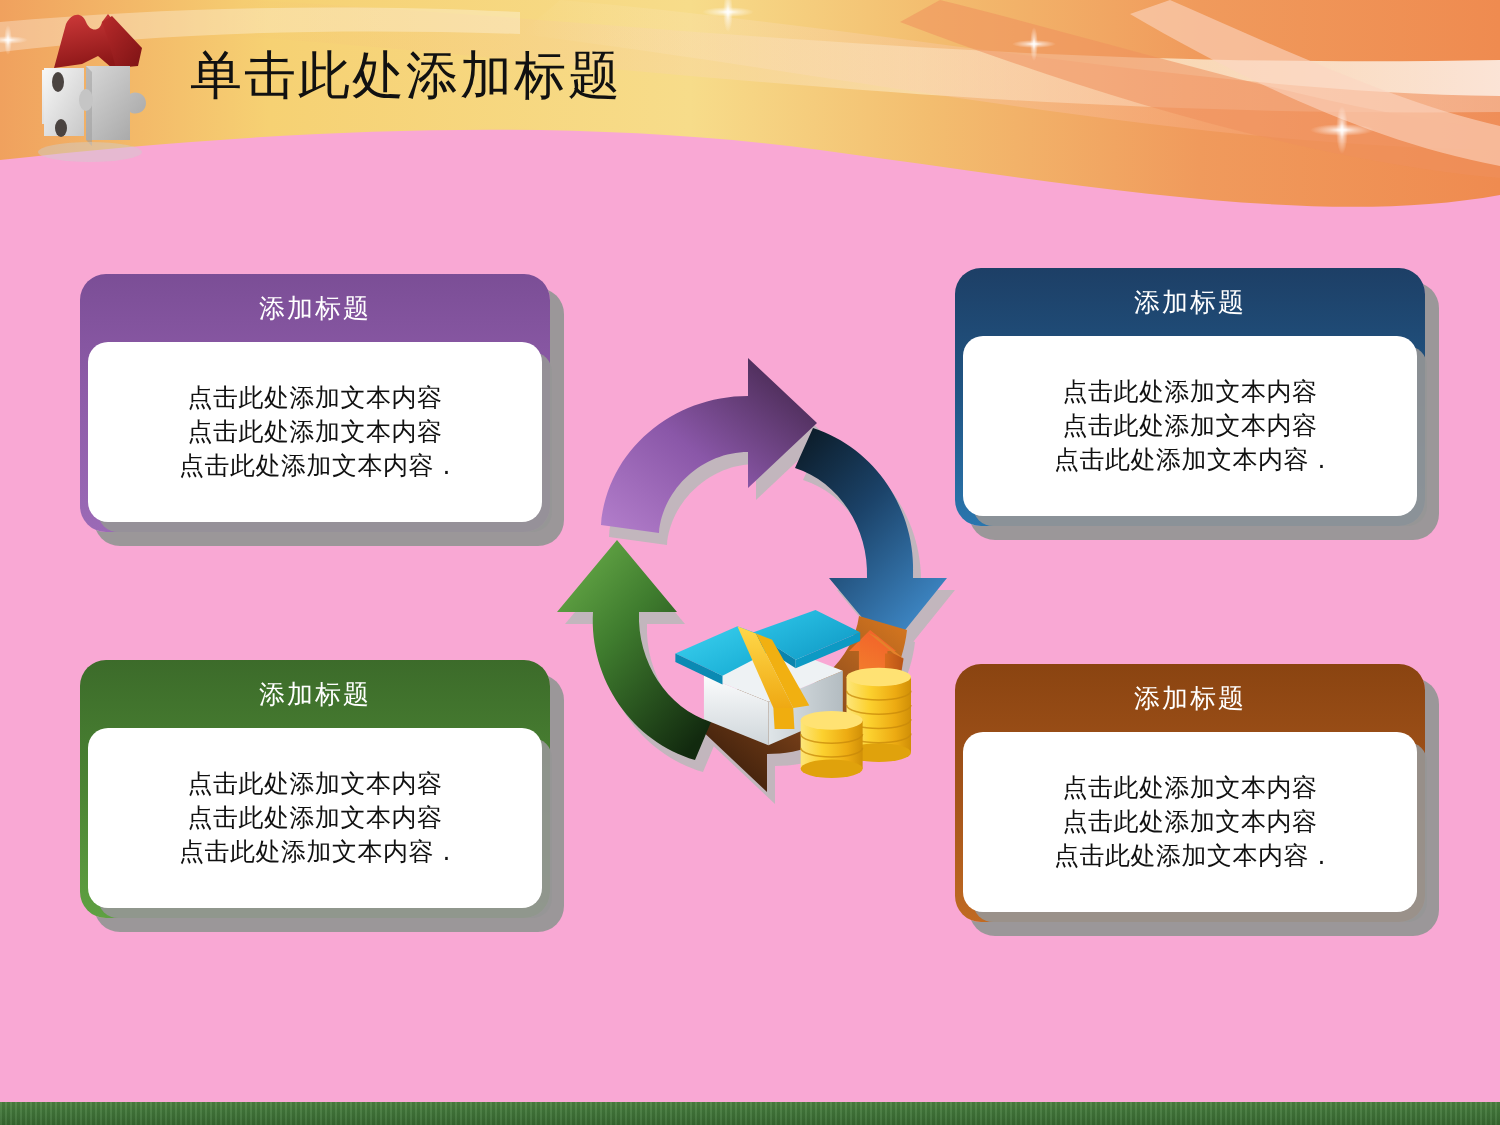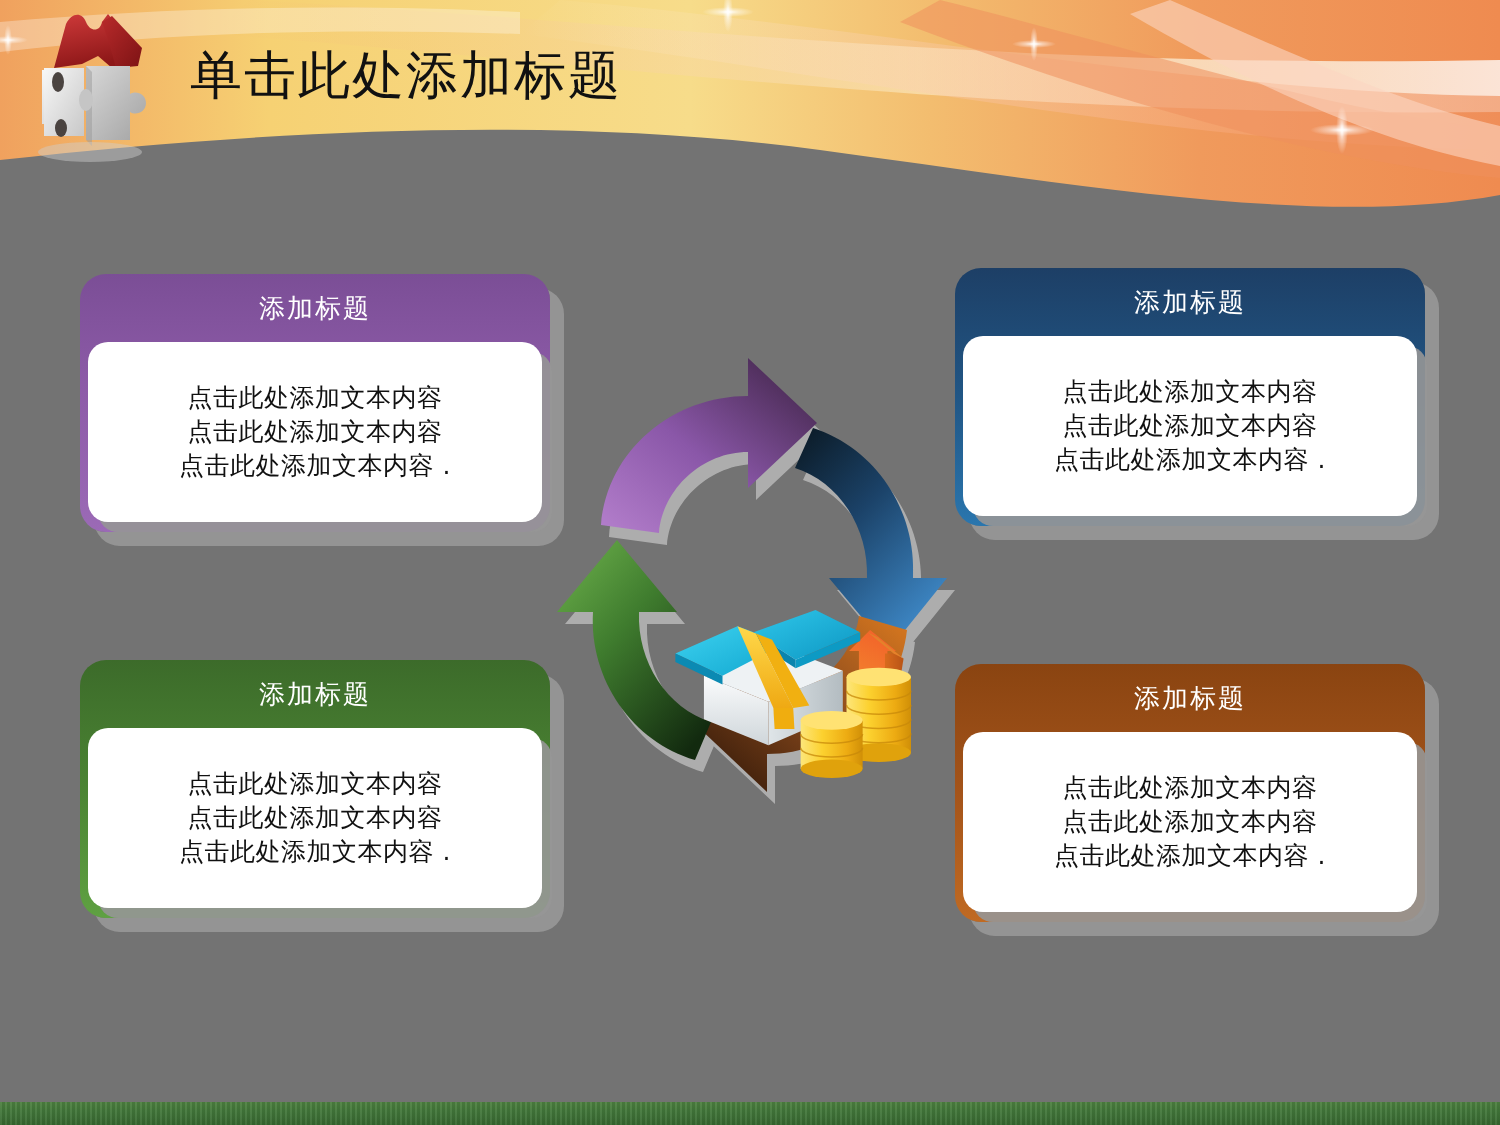--- a/index.html
+++ b/index.html
@@ -3,21 +3,21 @@
 <meta charset="utf-8">
 <style>
   html,body{margin:0;padding:0;}
   body{
     width:1500px;height:1125px;
     background:#ffffff;
     font-family:"DejaVu Sans","Liberation Sans",sans-serif;
     overflow:hidden;
     position:relative;
   }
-  .slide{position:absolute;inset:0;width:1500px;height:1125px;background:#737373;overflow:hidden;}
+  .slide{position:absolute;inset:0;width:1500px;height:1125px;background:#f9a8d4;overflow:hidden;}
 
   
   .header-banner{position:absolute;left:0;top:0;width:1500px;height:232px;overflow:hidden;pointer-events:none;}
   .header-banner svg{display:block;}
 
   
   .slide-title{
     position:absolute;left:190px;top:40px;
     font-size:52px;line-height:70px;color:#111111;
     font-family:"DejaVu Sans","Liberation Sans",sans-serif;

